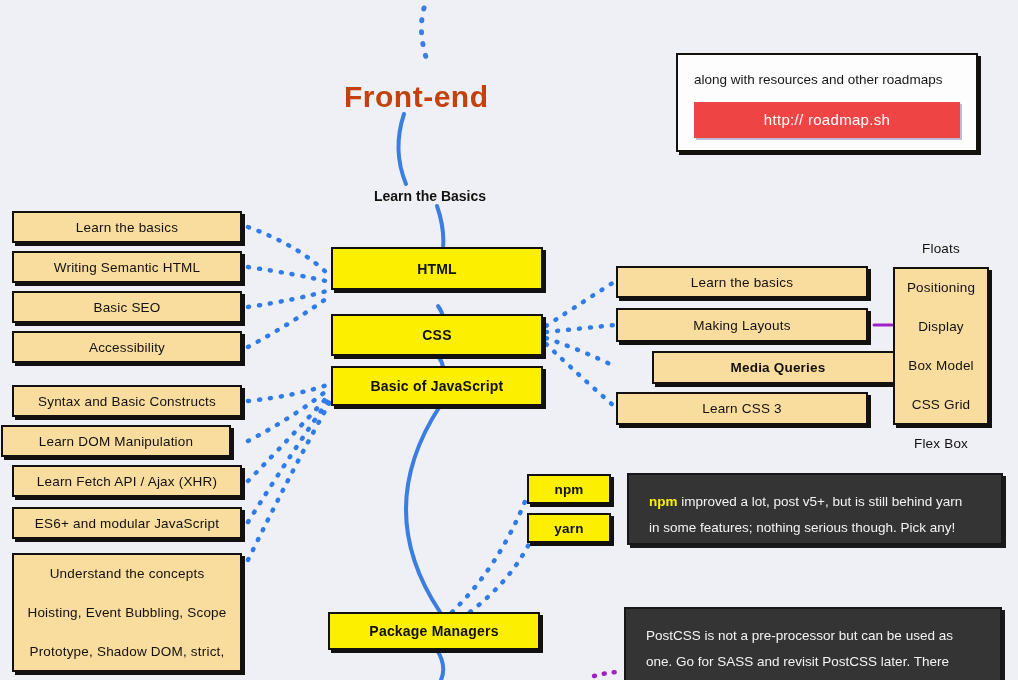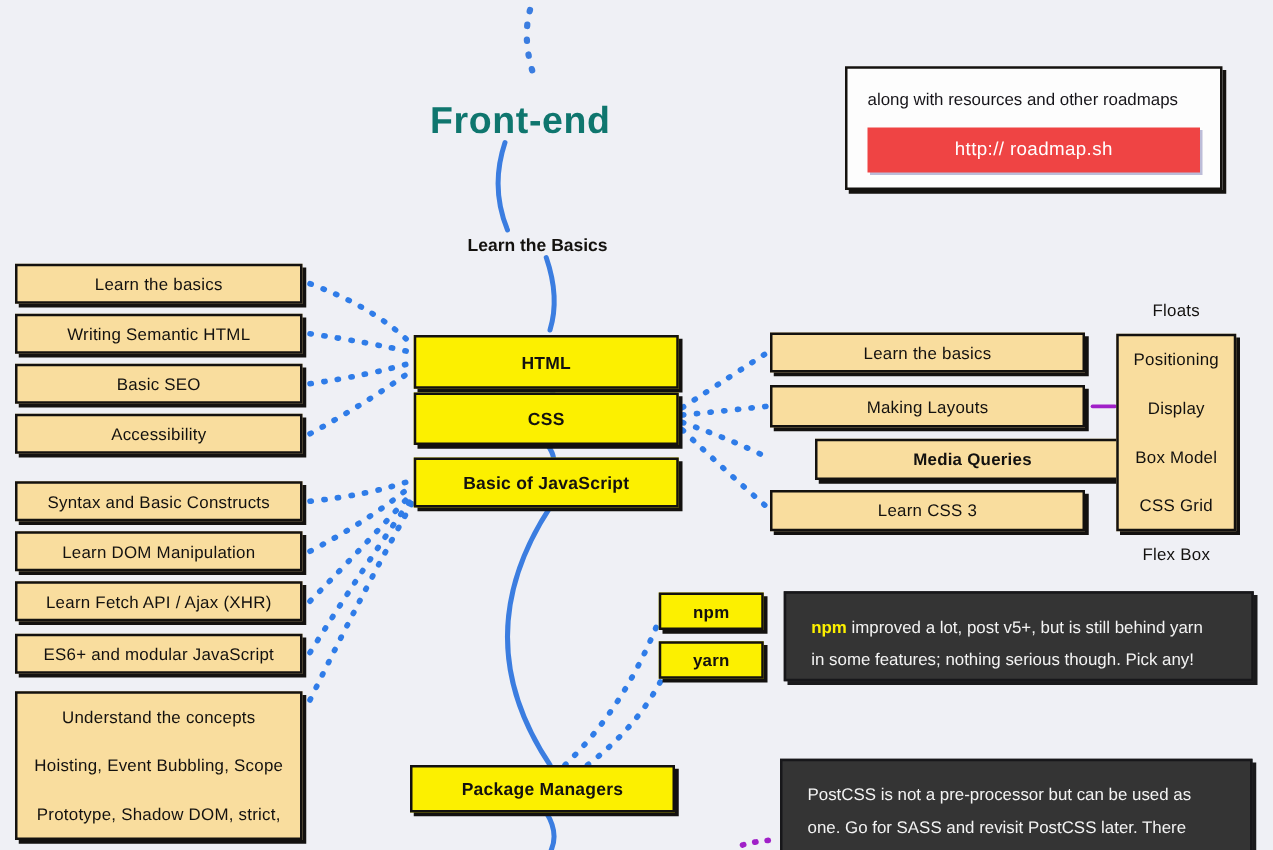--- a/index.html
+++ b/index.html
@@ -51,21 +51,21 @@
     padding: 6px 4px;
     line-height: 1.42;
   }
   .stack-box > span { display: block; }
 
   
   .title {
     position: absolute;
     font-size: 30px;
     font-weight: bold;
-    color: #0f766e;
+    color: #c2410c;
     letter-spacing: .5px;
   }
   .branch-label {
     position: absolute;
     font-size: 14px;
     font-weight: bold;
     color: #14120f;
   }
 
   
@@ -164,31 +164,31 @@
     <p>along with resources and other roadmaps</p>
     <div class="info-btn">http:// roadmap.sh</div>
   </div>
 
   <div class="node node-peach" style="left:12px; top:211px; width:230px; height:32px;">Learn the basics</div>
   <div class="node node-peach" style="left:12px; top:251px; width:230px; height:32px;">Writing Semantic HTML</div>
   <div class="node node-peach" style="left:12px; top:291px; width:230px; height:32px;">Basic SEO</div>
   <div class="node node-peach" style="left:12px; top:331px; width:230px; height:32px;">Accessibility</div>
 
   <div class="node node-peach" style="left:12px; top:385px; width:230px; height:32px;">Syntax and Basic Constructs</div>
-  <div class="node node-peach" style="left:12px; top:425px; width:230px; height:32px;">Learn DOM Manipulation</div>
+  <div class="node node-peach" style="left:1px; top:425px; width:230px; height:32px;">Learn DOM Manipulation</div>
   <div class="node node-peach" style="left:12px; top:465px; width:230px; height:32px;">Learn Fetch API / Ajax (XHR)</div>
   <div class="node node-peach" style="left:12px; top:507px; width:230px; height:32px;">ES6+ and modular JavaScript</div>
 
   <div class="node node-peach stack-box" style="left:12px; top:553px; width:230px; height:119px;">
     <span>Understand the concepts</span>
     <span>Hoisting, Event Bubbling, Scope</span>
     <span>Prototype, Shadow DOM, strict,</span>
   </div>
 
-  <div class="node node-yellow" style="left:331px; top:268px; width:212px; height:43px;">HTML</div>
+  <div class="node node-yellow" style="left:331px; top:247px; width:212px; height:43px;">HTML</div>
   <div class="node node-yellow" style="left:331px; top:314px; width:212px; height:42px;">CSS</div>
   <div class="node node-yellow" style="left:331px; top:366px; width:212px; height:40px;">Basic of JavaScript</div>
   <div class="node node-yellow" style="left:328px; top:612px; width:212px; height:38px;">Package Managers</div>
 
   <div class="node node-peach" style="left:616px; top:266px; width:252px; height:32px;">Learn the basics</div>
   <div class="node node-peach" style="left:616px; top:308px; width:252px; height:34px;">Making Layouts</div>
   <div class="node node-peach" style="left:652px; top:351px; width:252px; height:33px;font-weight:bold;">Media Queries</div>
   <div class="node node-peach" style="left:616px; top:392px; width:252px; height:33px;">Learn CSS 3</div>
 
   <div class="node node-peach stack-box" style="left:893px; top:267px; width:96px; height:158px;">

